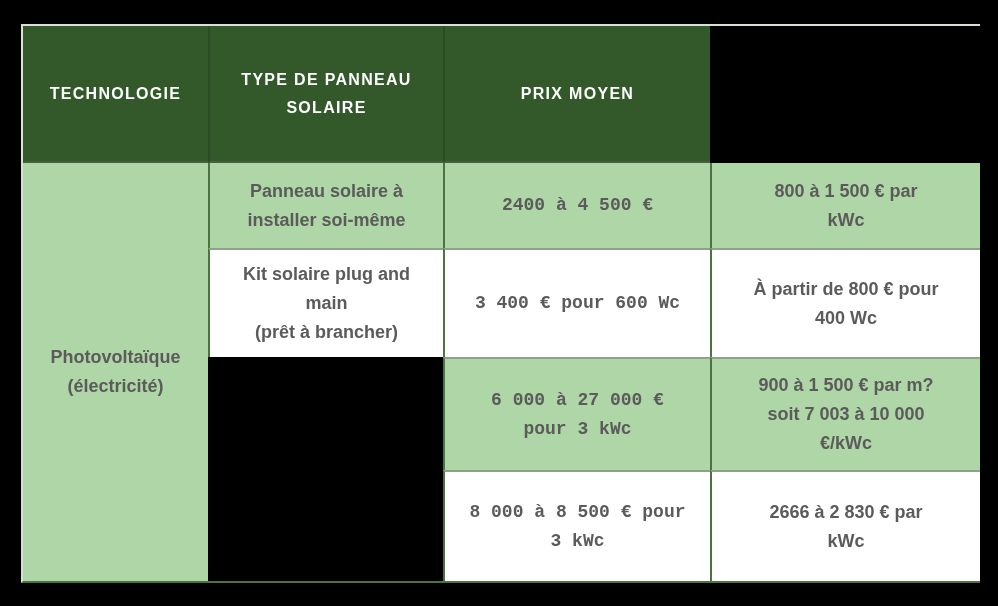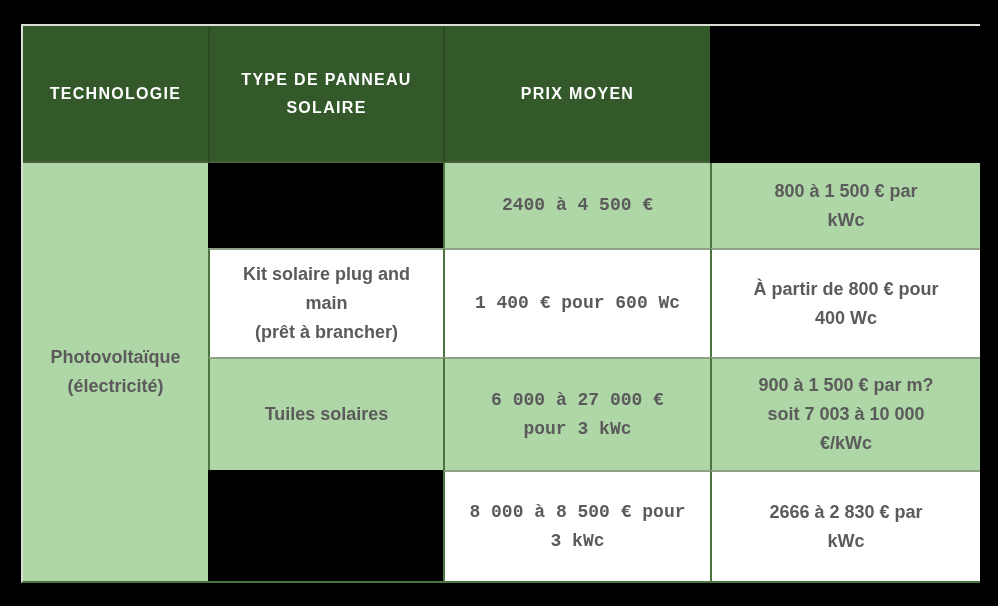--- a/index.html
+++ b/index.html
@@ -74,32 +74,33 @@
   <div class="price-table">
 
     <div class="cell th">TECHNOLOGIE</div>
     <div class="cell th sep">TYPE DE PANNEAU
 SOLAIRE</div>
     <div class="cell th sep">PRIX MOYEN</div>
 
     <div class="cell td bg-green tech-cell">Photovoltaïque
 (électricité)</div>
 
+    <div class="cell td bg-green vsep r1 c2">Panneau solaire à
+installer soi-même</div>
     <div class="cell td bg-green vsep r1 c3">2400 à 4 500 €</div>
     <div class="cell td bg-green vsep r1 c4">800 à 1 500 € par
 kWc</div>
 
     <div class="cell td bg-white vsep hsep r2 c2">Kit solaire plug and
 main
 (prêt à brancher)</div>
-    <div class="cell td bg-white vsep hsep r2 c3">1 400 € pour 600 Wc</div>
+    <div class="cell td bg-white vsep hsep r2 c3">3 400 € pour 600 Wc</div>
     <div class="cell td bg-white vsep hsep r2 c4">À partir de 800 € pour
 400 Wc</div>
 
-    <div class="cell td bg-green vsep hsep r3 c2">Tuiles solaires</div>
     <div class="cell td bg-green vsep hsep r3 c3">6 000 à 27 000 €
 pour 3 kWc</div>
     <div class="cell td bg-green vsep hsep r3 c4">900 à 1 500 € par m?
 soit 7 003 à 10 000
 €/kWc</div>
 
     <div class="cell td bg-white vsep hsep r4 c3">8 000 à 8 500 € pour
 3 kWc</div>
     <div class="cell td bg-white vsep hsep r4 c4">2666 à 2 830 € par
 kWc</div>

